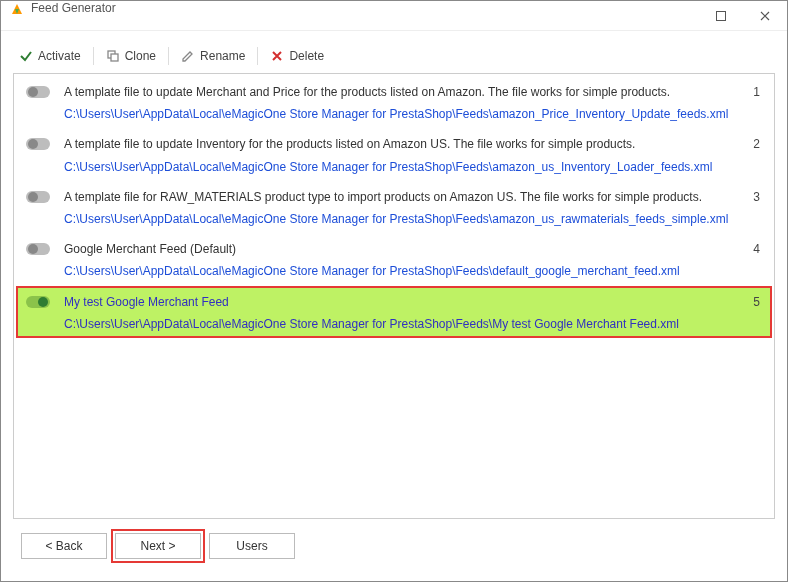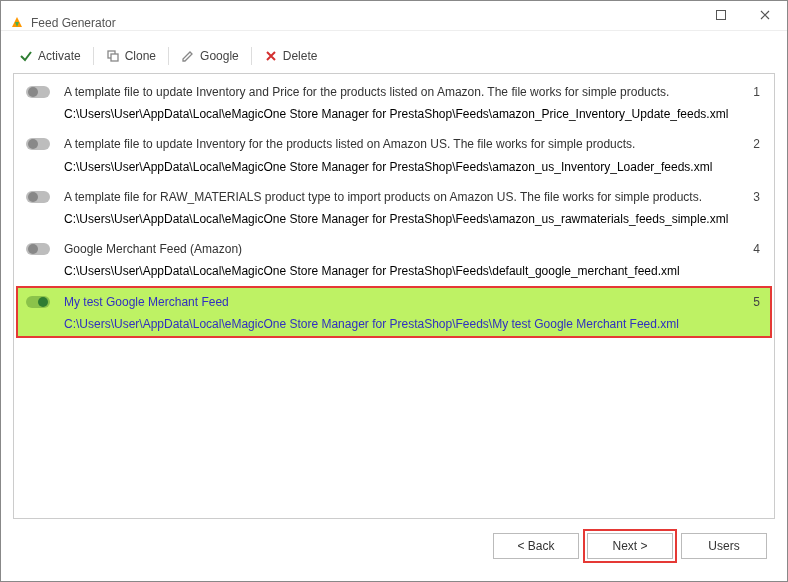--- a/index.html
+++ b/index.html
@@ -14,21 +14,21 @@
     width: 788px;
     height: 582px;
     border: 1px solid #888;
     display: flex;
     flex-direction: column;
     background: #fff;
   }
   .titlebar {
     height: 30px;
     display: flex;
-    align-items: flex-end;
+    align-items: flex-start;
     padding: 0 0 0 8px;
     border-bottom: 1px solid #eee;
     color: #555;
   }
   .titlebar .app-icon {
     width: 16px; height: 16px; margin-right: 6px;
     display: flex; align-items: center; justify-content: center;
   }
   .titlebar-title { flex: 1; font-size: 12px; }
   .titlebar-controls { display: flex; }
@@ -81,24 +81,24 @@
   }
   .toggle:after {
     content: ""; position: absolute; top: 1px; left: 2px;
     width: 10px; height: 10px; border-radius: 50%;
     background: #888;
   }
   .toggle.on { background: #8bc34a; }
   .toggle.on:after { left: auto; right: 2px; background: #2e7d32; }
   .row-body { flex: 1; min-width: 0; }
   .row-title { font-size: 12px; color: #333; line-height: 1.35; }
-  .row-path { font-size: 12px; color: #000000; margin-top: 6px; line-height: 1.35; word-break: break-all; }
+  .row-path { font-size: 12px; color: #1d4ed8; margin-top: 6px; line-height: 1.35; word-break: break-all; }
   .row-num { width: 16px; text-align: right; color: #444; flex-shrink: 0; padding-top: 1px; }
   .footer {
-    display: flex; justify-content: flex-end; gap: 8px;
+    display: flex; justify-content: flex-start; gap: 8px;
     padding: 14px 8px 10px 8px;
   }
   .btn {
     min-width: 86px; height: 26px;
     border: 1px solid #bbb; background: #fff;
     font-size: 12px; color: #333;
     display: flex; align-items: center; justify-content: center;
     cursor: pointer;
   }
   .btn.primary-highlight {
@@ -155,40 +155,40 @@
         </span>
         <span>Clone</span>
       </div>
       <div class="tb-sep"></div>
       <div class="tb-btn">
         <span>
           <svg width="14" height="14" viewBox="0 0 14 14">
               <path d="M2 12 L4 12 L11 5 L9 3 L2 10 Z" fill="none" stroke="#888" stroke-width="1.3"></path>
             </svg>
         </span>
-        <span>Google</span>
+        <span>Rename</span>
       </div>
       <div class="tb-sep"></div>
       <div class="tb-btn">
         <span>
           <svg width="14" height="14" viewBox="0 0 14 14">
               <path d="M3 3 L11 11 M11 3 L3 11" stroke="#d32f2f" stroke-width="2"></path>
             </svg>
         </span>
         <span>Delete</span>
       </div>
     </div>
 
     <div class="list" id="feed-list">
         <div class="row">
           <div class="toggle-col">
             <div class="toggle"></div>
           </div>
           <div class="row-body">
-            <div class="row-title">A template file to update Inventory and Price for the products listed on Amazon. The file works for simple products.</div>
+            <div class="row-title">A template file to update Merchant and Price for the products listed on Amazon. The file works for simple products.</div>
             <div class="row-path">C:\Users\User\AppData\Local\eMagicOne Store Manager for PrestaShop\Feeds\amazon_Price_Inventory_Update_feeds.xml</div>
           </div>
           <div class="row-num">1</div>
         </div>
         <div class="row">
           <div class="toggle-col">
             <div class="toggle"></div>
           </div>
           <div class="row-body">
             <div class="row-title">A template file to update Inventory for the products listed on Amazon US. The file works for simple products.</div>
@@ -204,21 +204,21 @@
             <div class="row-title">A template file for RAW_MATERIALS product type to import products on Amazon US. The file works for simple products.</div>
             <div class="row-path">C:\Users\User\AppData\Local\eMagicOne Store Manager for PrestaShop\Feeds\amazon_us_rawmaterials_feeds_simple.xml</div>
           </div>
           <div class="row-num">3</div>
         </div>
         <div class="row">
           <div class="toggle-col">
             <div class="toggle"></div>
           </div>
           <div class="row-body">
-            <div class="row-title">Google Merchant Feed (Amazon)</div>
+            <div class="row-title">Google Merchant Feed (Default)</div>
             <div class="row-path">C:\Users\User\AppData\Local\eMagicOne Store Manager for PrestaShop\Feeds\default_google_merchant_feed.xml</div>
           </div>
           <div class="row-num">4</div>
         </div>
         <div class="row selected">
           <div class="toggle-col">
             <div class="toggle on"></div>
           </div>
           <div class="row-body">
             <div class="row-title">My test Google Merchant Feed</div>

